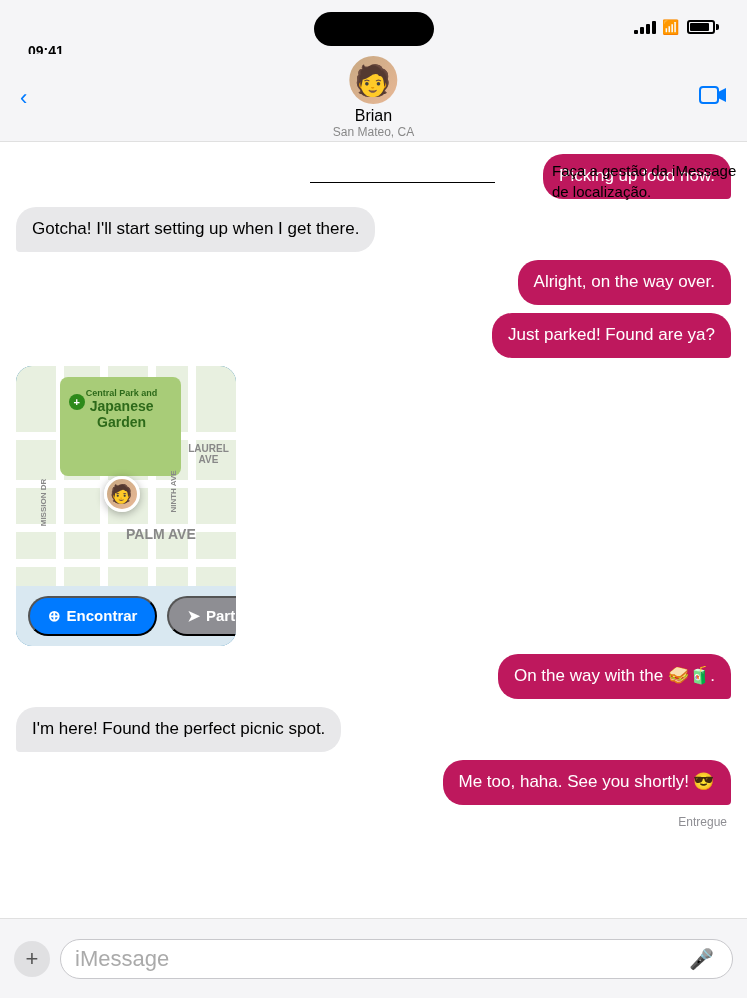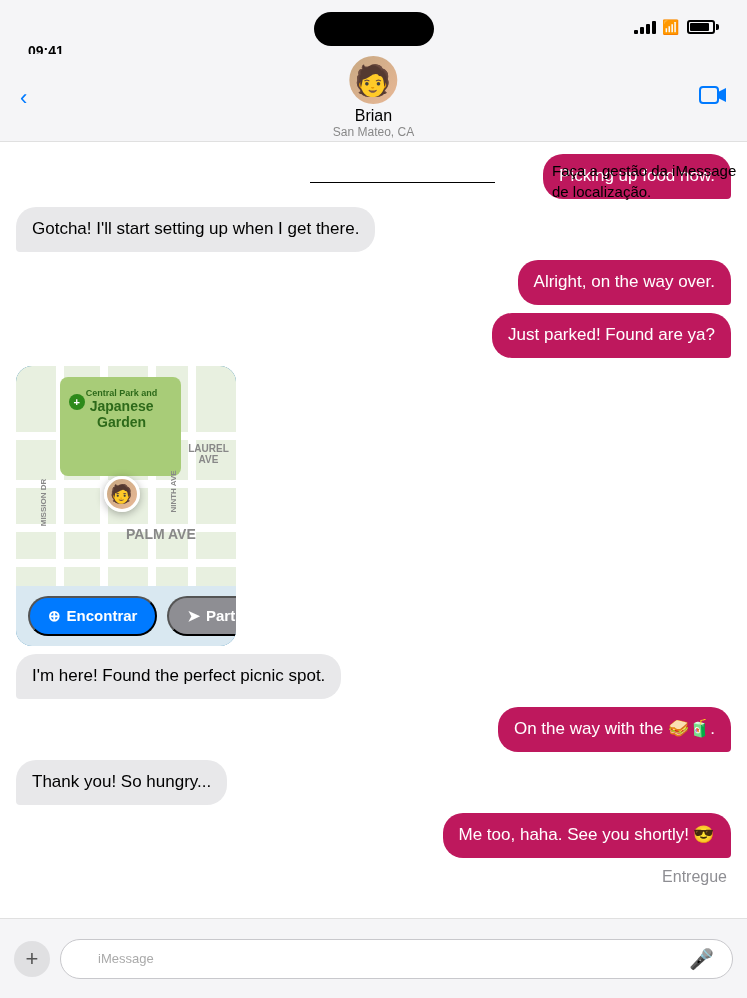--- a/index.html
+++ b/index.html
@@ -221,21 +221,21 @@
       background: #007AFF;
       color: white;
     }
     .map-btn.secondary {
       background: #8e8e93;
       color: white;
     }
     
     .delivered-label {
       text-align: right;
-      font-size: 16px;
+      font-size: 12px;
       color: #8e8e93;
       margin-top: 2px;
       padding-right: 4px;
     }
     
     .input-bar {
       height: 80px;
       background: #f5f5f7;
       border-top: 1px solid #e0e0e0;
       display: flex;
@@ -260,22 +260,21 @@
       height: 40px;
       border-radius: 22px;
       border: 1px solid #c8c8cc;
       background: white;
       display: flex;
       align-items: center;
       padding: 0 14px;
     }
     .input-placeholder {
       color: #aaa;
-      font-size: 13px;
-      margin-left: 23px;
+      font-size: 22px;
     }
     .input-mic {
       color: #8e8e93;
       font-size: 20px;
       margin-left: auto;
       padding-right: 4px;
     }
     
     .signal-bar {
       display: inline-flex;
@@ -430,37 +429,32 @@
             <span>Encontrar</span>
           </button>
           <button class="map-btn secondary">
             <span>➤</span>
             <span>Partilhar</span>
           </button>
         </div>
       </div>
     </div>
 
+    <div class="bubble-row sent">
+      <div class="bubble sent">
+        <span>On the way with the 🥪🧃.</span>
+      </div>
+    </div>
+
     <div class="bubble-row received">
       <div class="bubble received">
         <span>I'm here! Found the perfect picnic spot.</span>
       </div>
     </div>
 
-    <div class="bubble-row sent">
-      <div class="bubble sent">
-        <span>On the way with the 🥪🧃.</span>
-      </div>
-    </div>
-
-    <div class="bubble-row received">
-      <div class="bubble received">
-        <span>Thank you! So hungry...</span>
-      </div>
-    </div>
 
     <div class="bubble-row sent">
       <div class="bubble sent">
         <span>Me too, haha. See you shortly! 😎</span>
       </div>
     </div>
     <div class="delivered-label">Entregue</div>
 
   </div>
 

